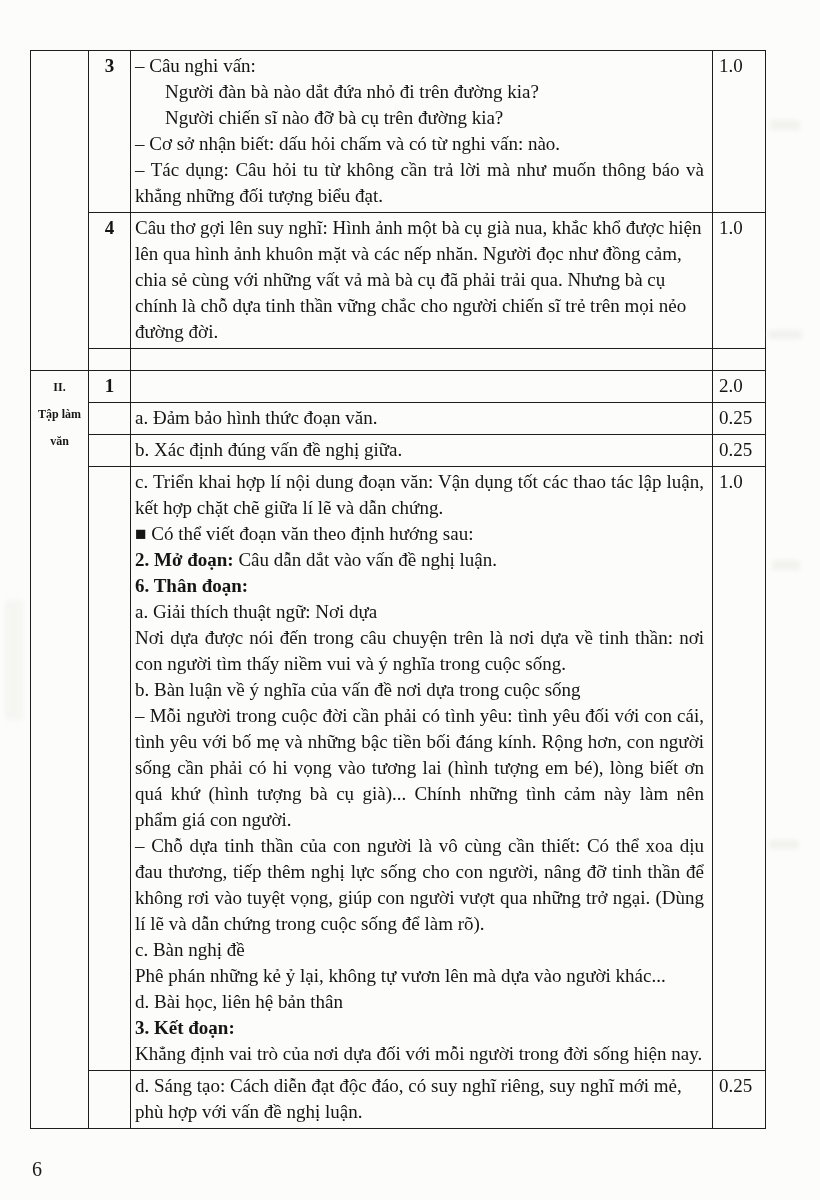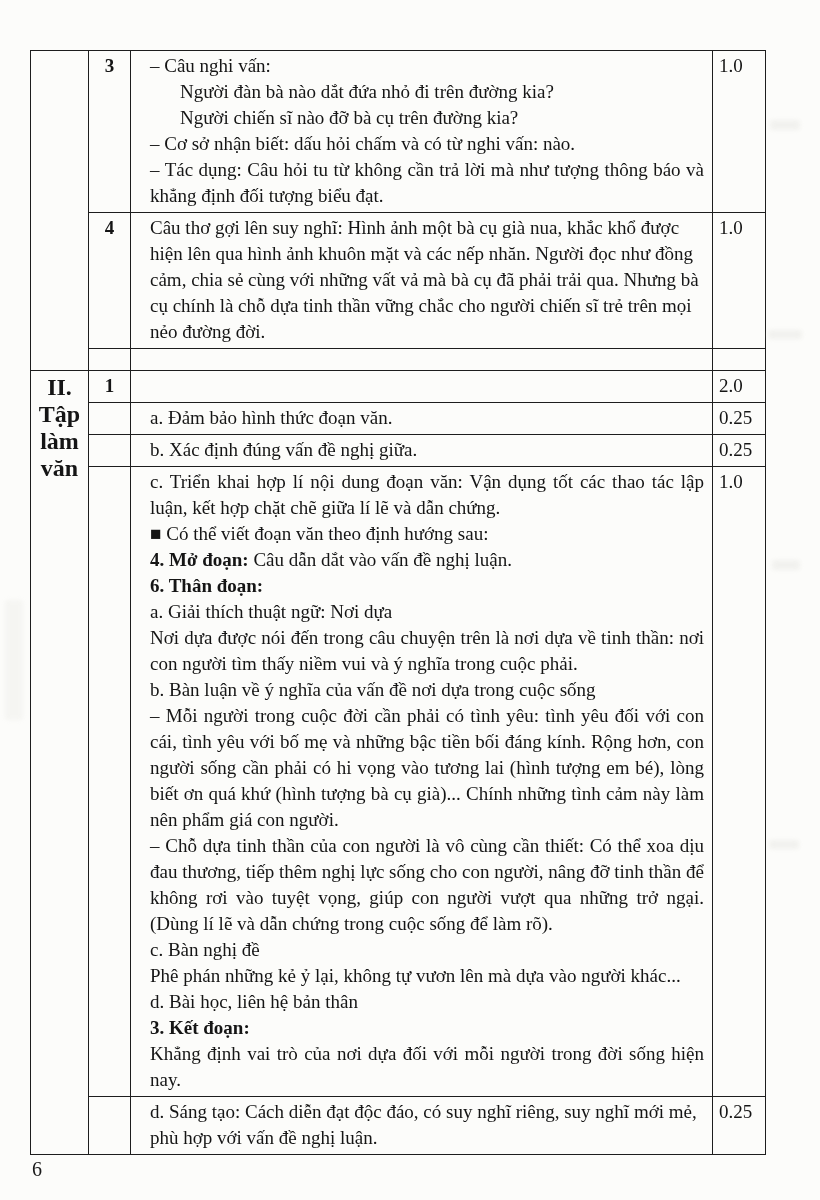--- a/index.html
+++ b/index.html
@@ -18,30 +18,30 @@
   }
   .c-sec{width:58px;}
   .c-num{width:42px;}
   .c-body{width:582px;}
   .c-pts{width:53px;}
 
   td{
     border:1.5px solid #1d1d1d;
     vertical-align:top;
     font-size:19px;line-height:26px;
-    padding:2px 8px 3px 19px;
+    padding:2px 8px 3px 4px;
   }
   td.num{
     text-align:center;font-weight:bold;padding:2px 2px;
   }
   td.pts{
     padding:2px 3px 2px 6px;
   }
   td.sec{
-    text-align:center;font-weight:bold;font-size:24px;
+    text-align:center;font-weight:bold;font-size:12px;
     padding:3px 2px;line-height:27px;
   }
   td.body{text-align:left;}
   tr.blank td{height:21px;padding:0;}
   tr.qrow1 td.body{height:26px;}
 
   .it{}
   .b{font-weight:bold;}
   .just{text-align:justify;}
   .indent{padding-left:30px;}
@@ -74,21 +74,21 @@
 
     <tbody>
         <tr>
       <td class="sec" rowspan="3"></td>
       <td class="num">3</td>
       <td class="body">
         <div>– Câu nghi vấn:</div>
         <div class="indent it">Người đàn bà nào dắt đứa nhỏ đi trên đường kia?</div>
         <div class="indent it">Người chiến sĩ nào đỡ bà cụ trên đường kia?</div>
         <div><span>– Cơ sở nhận biết: dấu hỏi chấm và có từ nghi vấn: </span><span class="it">nào</span><span>.</span></div>
-        <div class="just">– Tác dụng: Câu hỏi tu từ không cần trả lời mà như tượng thông báo và khẳng định đối tượng biểu đạt.</div>
+        <div class="just">– Tác dụng: Câu hỏi tu từ không cần trả lời mà như muốn thông báo và khẳng những đối tượng biểu đạt.</div>
       </td>
       <td class="pts">1.0</td>
     </tr>
 
     <tr>
       <td class="num">4</td>
       <td class="body just">Câu thơ gợi lên suy nghĩ: Hình ảnh một bà cụ già nua, khắc khổ được hiện lên qua hình ảnh khuôn mặt và các nếp nhăn. Người đọc như đồng cảm, chia sẻ cùng với những vất vả mà bà cụ đã phải trải qua. Nhưng bà cụ chính là chỗ dựa tinh thần vững chắc cho người chiến sĩ trẻ trên mọi nẻo đường đời.</td>
       <td class="pts">1.0</td>
     </tr>
 
@@ -118,24 +118,24 @@
       <td class="num"></td>
       <td class="body it">b. Xác định đúng vấn đề nghị giữa.</td>
       <td class="pts">0.25</td>
     </tr>
 
     <tr>
       <td class="num"></td>
       <td class="body">
         <div class="it just">c. Triển khai hợp lí nội dung đoạn văn: Vận dụng tốt các thao tác lập luận, kết hợp chặt chẽ giữa lí lẽ và dẫn chứng.</div>
         <div>■ Có thể viết đoạn văn theo định hướng sau:</div>
-        <div><span class="b">4. Mở đoạn: </span><span class="it">Câu dẫn dắt vào vấn đề nghị luận.</span></div>
+        <div><span class="b">2. Mở đoạn: </span><span class="it">Câu dẫn dắt vào vấn đề nghị luận.</span></div>
         <div class="b">6. Thân đoạn:</div>
         <div class="it">a. Giải thích thuật ngữ: Nơi dựa</div>
-        <div class="just">Nơi dựa được nói đến trong câu chuyện trên là nơi dựa về tinh thần: nơi con người tìm thấy niềm vui và ý nghĩa trong cuộc phải.</div>
+        <div class="just">Nơi dựa được nói đến trong câu chuyện trên là nơi dựa về tinh thần: nơi con người tìm thấy niềm vui và ý nghĩa trong cuộc sống.</div>
         <div class="it">b. Bàn luận về ý nghĩa của vấn đề nơi dựa trong cuộc sống</div>
         <div class="just">– Mỗi người trong cuộc đời cần phải có tình yêu: tình yêu đối với con cái, tình yêu với bố mẹ và những bậc tiền bối đáng kính. Rộng hơn, con người sống cần phải có hi vọng vào tương lai (hình tượng em bé), lòng biết ơn quá khứ (hình tượng bà cụ già)... Chính những tình cảm này làm nên phẩm giá con người.</div>
         <div class="just">– Chỗ dựa tinh thần của con người là vô cùng cần thiết: Có thể xoa dịu đau thương, tiếp thêm nghị lực sống cho con người, nâng đỡ tinh thần để không rơi vào tuyệt vọng, giúp con người vượt qua những trở ngại. (Dùng lí lẽ và dẫn chứng trong cuộc sống để làm rõ).</div>
         <div class="it">c. Bàn nghị đề</div>
         <div class="just">Phê phán những kẻ ỷ lại, không tự vươn lên mà dựa vào người khác...</div>
         <div class="it">d. Bài học, liên hệ bản thân</div>
         <div class="b">3. Kết đoạn:</div>
         <div class="just">Khẳng định vai trò của nơi dựa đối với mỗi người trong đời sống hiện nay.</div>
       </td>
       <td class="pts">1.0</td>

